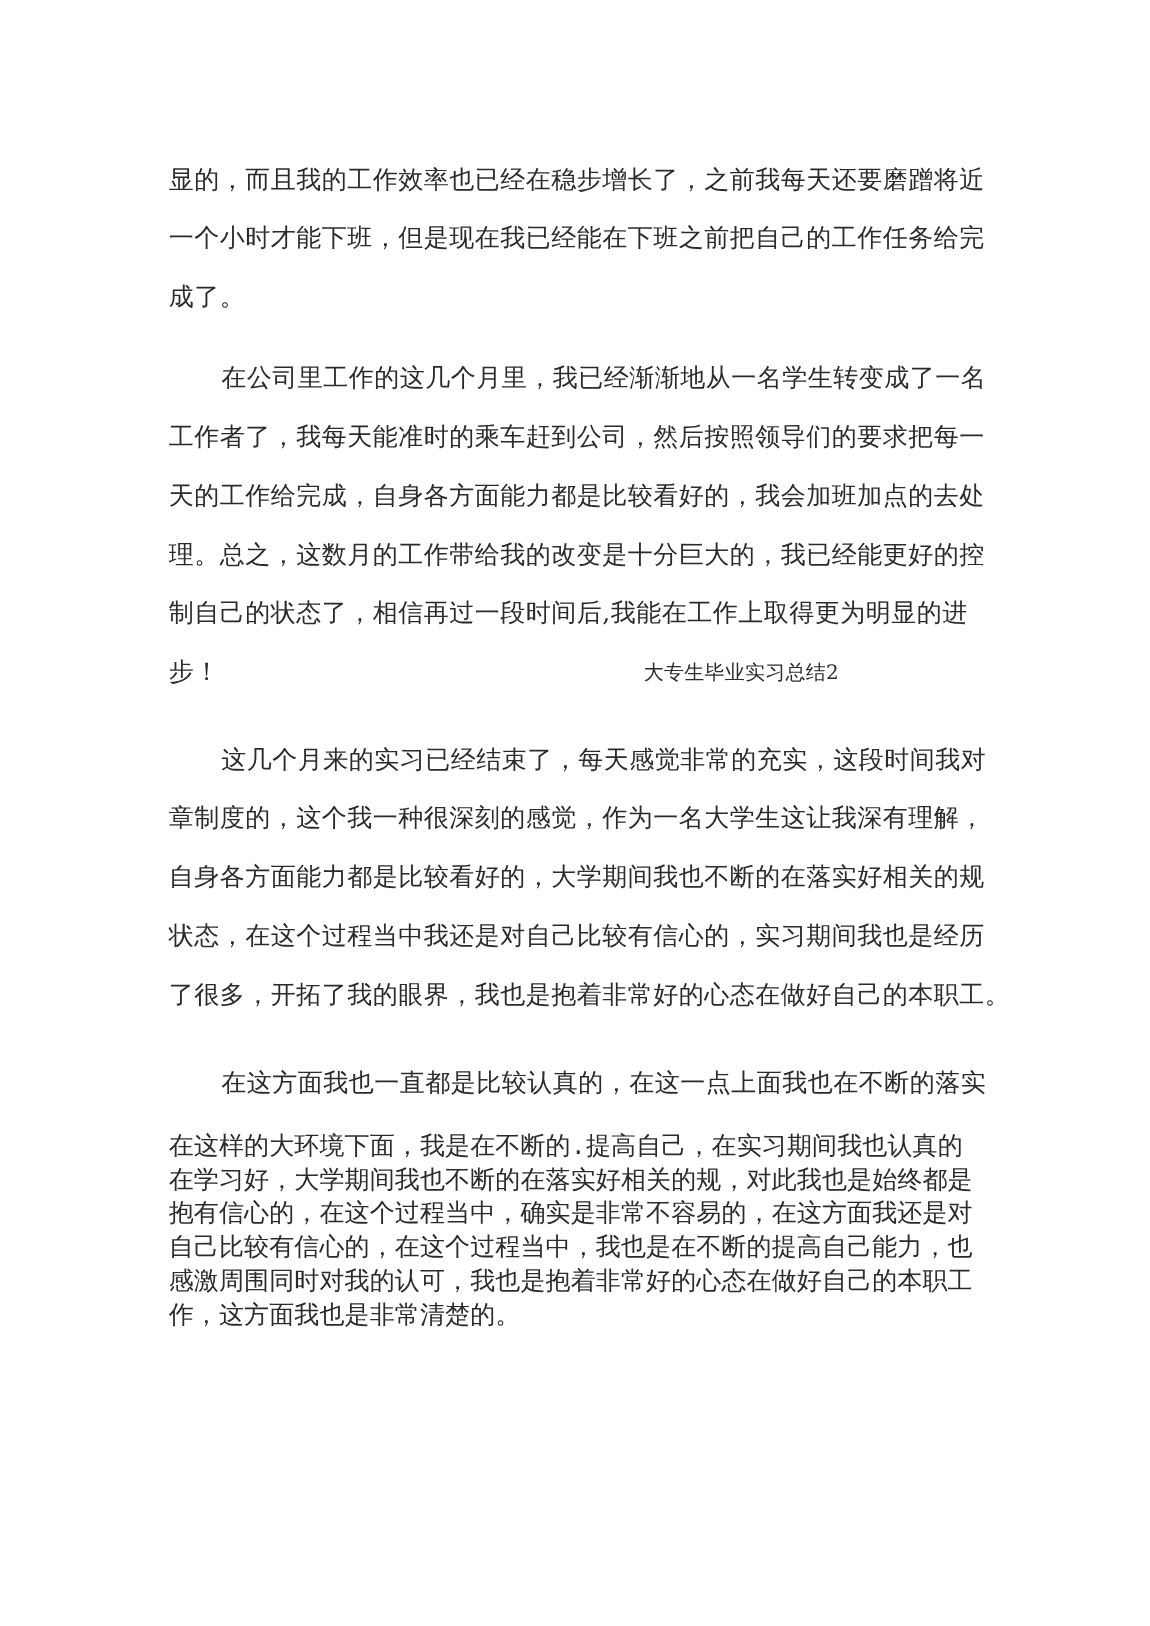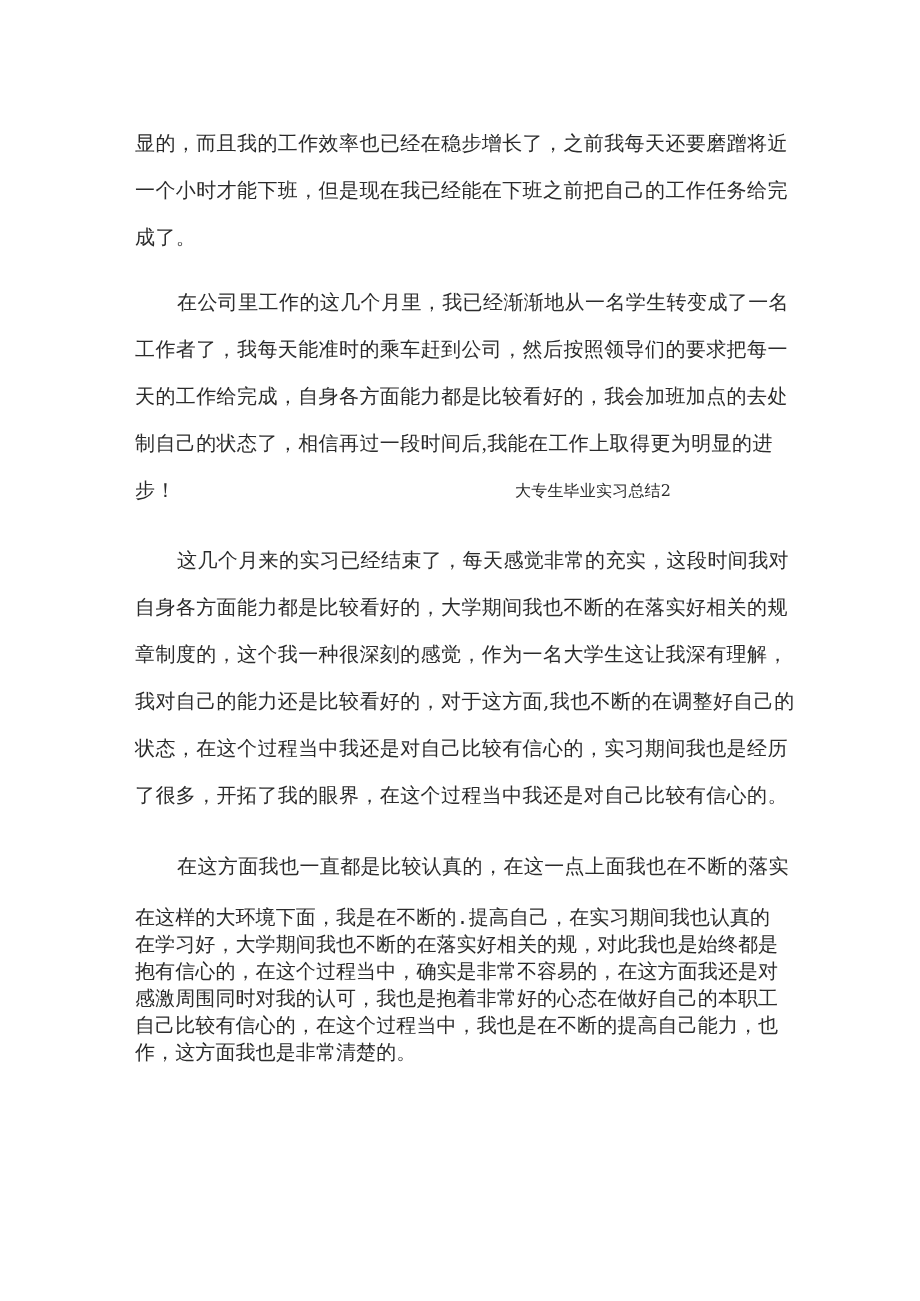--- a/index.html
+++ b/index.html
@@ -28,21 +28,21 @@
   .para .line {
     white-space: nowrap;
     font-size: 20px;
     letter-spacing: 0.4px;
   }
   .para.loose .line { line-height: 47px; height: 47px; }
   .para.tight .line { line-height: 27px; height: 27px; letter-spacing: 0.1px; font-family: Liberation Mono, monospace; }
   .para .line.indented { text-indent: 42px; }
 
   .para.p1 { margin-bottom: 18px; }
-  .para.p2 { margin-bottom: 0; font-family: Liberation Serif, serif; }
+  .para.p2 { margin-bottom: 0; }
   .para.p3 { margin-top: 23px; margin-bottom: 24px; }
   .para.p4 { margin-bottom: 15px; }
 
   .split-line {
     position: relative;
     white-space: nowrap;
     font-size: 20px;
     letter-spacing: 0.4px;
     line-height: 47px;
     height: 47px;
@@ -63,36 +63,36 @@
   <div class="content" id="doc-content">
       <div class="para loose p1">
         <div class="line">显的，而且我的工作效率也已经在稳步增长了，之前我每天还要磨蹭将近</div>
         <div class="line">一个小时才能下班，但是现在我已经能在下班之前把自己的工作任务给完</div>
         <div class="line">成了。</div>
       </div>
       <div class="para loose p2">
         <div class="line indented">在公司里工作的这几个月里，我已经渐渐地从一名学生转变成了一名</div>
         <div class="line">工作者了，我每天能准时的乘车赶到公司，然后按照领导们的要求把每一</div>
         <div class="line">天的工作给完成，自身各方面能力都是比较看好的，我会加班加点的去处</div>
+        <div class="line">理。总之，这数月的工作带给我的改变是十分巨大的，我已经能更好的控</div>
         <div class="line">制自己的状态了，相信再过一段时间后,我能在工作上取得更为明显的进</div>
       </div>
       <div class="split-line"><span class="lead">步！</span><span class="heading">大专生毕业实习总结2</span></div>
       <div class="para loose p3">
         <div class="line indented">这几个月来的实习已经结束了，每天感觉非常的充实，这段时间我对</div>
+        <div class="line">章制度的，这个我一种很深刻的感觉，作为一名大学生这让我深有理解，</div>
         <div class="line">自身各方面能力都是比较看好的，大学期间我也不断的在落实好相关的规</div>
-        <div class="line">章制度的，这个我一种很深刻的感觉，作为一名大学生这让我深有理解，</div>
-        <div class="line">我对自己的能力还是比较看好的，对于这方面,我也不断的在调整好自己的</div>
         <div class="line">状态，在这个过程当中我还是对自己比较有信心的，实习期间我也是经历</div>
-        <div class="line">了很多，开拓了我的眼界，在这个过程当中我还是对自己比较有信心的。</div>
+        <div class="line">了很多，开拓了我的眼界，我也是抱着非常好的心态在做好自己的本职工。</div>
       </div>
       <div class="para loose p4">
         <div class="line indented">在这方面我也一直都是比较认真的，在这一点上面我也在不断的落实</div>
       </div>
       <div class="para tight p5">
         <div class="line">在这样的大环境下面，我是在不断的.提高自己，在实习期间我也认真的</div>
         <div class="line">在学习好，大学期间我也不断的在落实好相关的规，对此我也是始终都是</div>
         <div class="line">抱有信心的，在这个过程当中，确实是非常不容易的，在这方面我还是对</div>
+        <div class="line">自己比较有信心的，在这个过程当中，我也是在不断的提高自己能力，也</div>
         <div class="line">感激周围同时对我的认可，我也是抱着非常好的心态在做好自己的本职工</div>
-        <div class="line">自己比较有信心的，在这个过程当中，我也是在不断的提高自己能力，也</div>
         <div class="line">作，这方面我也是非常清楚的。</div>
       </div>
     </div>
 </div>
 
 </body></html>

